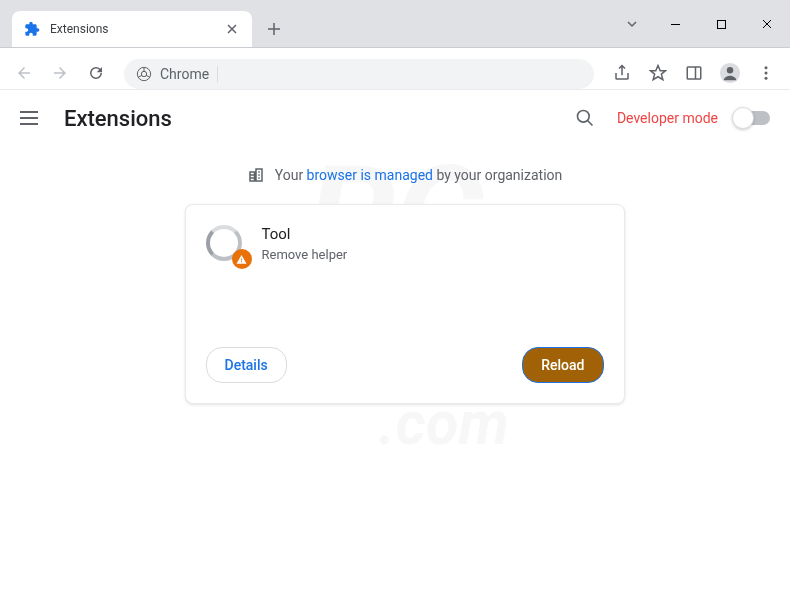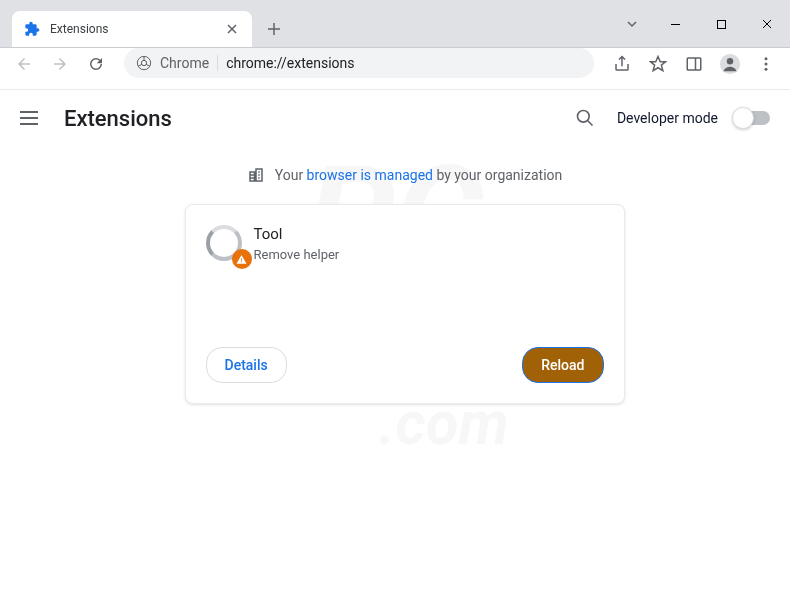--- a/index.html
+++ b/index.html
@@ -15,49 +15,49 @@
     .tab { display: flex; align-items: center; background: #fff; height: 36px; border-radius: 8px 8px 0 0; padding: 0 12px; margin-left: 12px; min-width: 240px; gap: 10px; position: relative; }
     .tab-icon { width: 16px; height: 16px; }
     .tab-title { font-size: 12px; color: #3c4043; flex: 1; }
     .tab-close { width: 16px; height: 16px; display: flex; align-items: center; justify-content: center; cursor: pointer; color: #5f6368; }
     .new-tab { width: 28px; height: 28px; display: flex; align-items: center; justify-content: center; margin-left: 8px; margin-bottom: 4px; cursor: pointer; color: #5f6368; font-size: 18px; }
     .window-controls { position: absolute; right: 0; top: 0; height: 48px; display: flex; align-items: center; }
     .win-btn { width: 46px; height: 48px; display: flex; align-items: center; justify-content: center; color: #000; cursor: pointer; }
     .caret-down { width: 40px; display: flex; align-items: center; justify-content: center; color: #5f6368; }
     
     
-    .toolbar { height: 42px; background: #fff; display: flex; align-items: flex-start; padding: 0 8px; gap: 4px; border-bottom: 1px solid #e8eaed; position: relative; z-index: 2; }
+    .toolbar { height: 42px; background: #fff; display: flex; align-items: flex-end; padding: 0 8px; gap: 4px; border-bottom: 1px solid #e8eaed; position: relative; z-index: 2; }
     .nav-btn { width: 32px; height: 32px; display: flex; align-items: center; justify-content: center; color: #5f6368; border-radius: 50%; cursor: pointer; }
     .nav-btn.disabled { color: #bdc1c6; cursor: default; }
     .omnibox { flex: 1; height: 30px; background: #f1f3f4; border-radius: 15px; display: flex; align-items: center; padding: 0 12px; gap: 8px; margin: 0 8px; }
     .omnibox-icon { width: 16px; height: 16px; display: flex; align-items: center; justify-content: center; }
     .omnibox-prefix { font-size: 14px; color: #5f6368; }
     .omnibox-divider { width: 1px; height: 16px; background: #dadce0; }
     .omnibox-url { font-size: 14px; color: #202124; }
     .icon-btn { width: 32px; height: 32px; display: flex; align-items: center; justify-content: center; color: #5f6368; cursor: pointer; border-radius: 50%; }
     
     
     .page-header { height: 56px; display: flex; align-items: center; padding: 0 20px; gap: 20px; position: relative; z-index: 2; }
     .menu-btn { width: 24px; height: 24px; display: flex; flex-direction: column; justify-content: center; gap: 4px; cursor: pointer; }
     .menu-btn span { height: 2px; background: #5f6368; width: 18px; }
     .page-title { font-size: 22px; color: #202124; font-weight: 500; }
     .header-right { margin-left: auto; display: flex; align-items: center; gap: 16px; }
     .search-btn { color: #5f6368; }
-    .dev-mode-label { font-size: 14px; color: #0f172a; }
+    .dev-mode-label { font-size: 14px; color: #ef4444; }
     .toggle { width: 36px; height: 14px; background: #bdc1c6; border-radius: 7px; position: relative; cursor: pointer; }
     .toggle::after { content: ''; position: absolute; width: 20px; height: 20px; background: #fff; border: 1px solid #dadce0; border-radius: 50%; top: -4px; left: -2px; box-shadow: 0 1px 3px rgba(0,0,0,0.2); }
     
     
     .content { padding: 12px 20px; position: relative; z-index: 2; margin-left: 19px; }
     .managed-banner { display: flex; align-items: center; justify-content: center; gap: 10px; font-size: 14px; color: #5f6368; padding: 8px 0 20px; }
     .managed-link { color: #1a73e8; }
     .building-icon { width: 18px; height: 18px; }
     
     .ext-card { width: 440px; margin: 0 auto; background: #fff; border: 1px solid #e8eaed; border-radius: 8px; box-shadow: 0 1px 3px rgba(60,64,67,0.15); padding: 20px; }
-    .ext-top { display: flex; gap: 8px; min-height: 110px; }
+    .ext-top { display: flex; gap: 16px; min-height: 110px; }
     .ext-icon-wrap { position: relative; width: 40px; height: 40px; }
     .ext-icon { width: 36px; height: 36px; border-radius: 50%; border: 4px solid #bdc1c6; border-left-color: #9aa0a6; border-top-color: #dadce0; }
     .ext-badge { position: absolute; bottom: -4px; right: -6px; width: 20px; height: 20px; background: #e8710a; border-radius: 50%; display: flex; align-items: center; justify-content: center; }
     .ext-badge svg { width: 11px; height: 11px; }
     .ext-info { flex: 1; }
     .ext-name { font-size: 15px; color: #202124; margin-bottom: 4px; }
     .ext-desc { font-size: 13px; color: #5f6368; }
     .ext-actions { display: flex; gap: 10px; margin-top: 12px; align-items: center; }
     .btn { height: 36px; padding: 0 18px; border-radius: 16px; font-size: 14px; font-weight: 500; cursor: pointer; display: flex; align-items: center; border: 1px solid #dadce0; background: #fff; color: #1a73e8; }
     .btn-primary { background: #a16207; color: #fff; border-color: #1a73e8; margin-left: auto; }
@@ -135,21 +135,20 @@
   <div class="omnibox">
     <span class="omnibox-icon">
       <svg width="16" height="16" viewBox="0 0 24 24">
           <circle cx="12" cy="12" r="10" fill="none" stroke="#5f6368" stroke-width="1.5"></circle>
           <circle cx="12" cy="12" r="4" fill="none" stroke="#5f6368" stroke-width="1.5"></circle>
           <path d="M12 2 L12 8 M3 17 L9 14 M21 17 L15 14" stroke="#5f6368" stroke-width="1.5"></path>
         </svg>
     </span>
     <span class="omnibox-prefix">Chrome</span>
     <div class="omnibox-divider"></div>
-    <span class="omnibox-url">chrome://extensions</span>
   </div>
   <div class="icon-btn">
     <svg width="18" height="18" viewBox="0 0 24 24" fill="none" stroke="currentColor" stroke-width="2">
         <path d="M4 12v7a1 1 0 001 1h14a1 1 0 001-1v-7M16 6l-4-4-4 4M12 2v13"></path>
       </svg>
   </div>
   <div class="icon-btn">
     <svg width="18" height="18" viewBox="0 0 24 24" fill="none" stroke="currentColor" stroke-width="2">
         <path d="M12 2l3 7h7l-5.5 4.5 2 7.5L12 17l-6.5 4 2-7.5L2 9h7z"></path>
       </svg>

